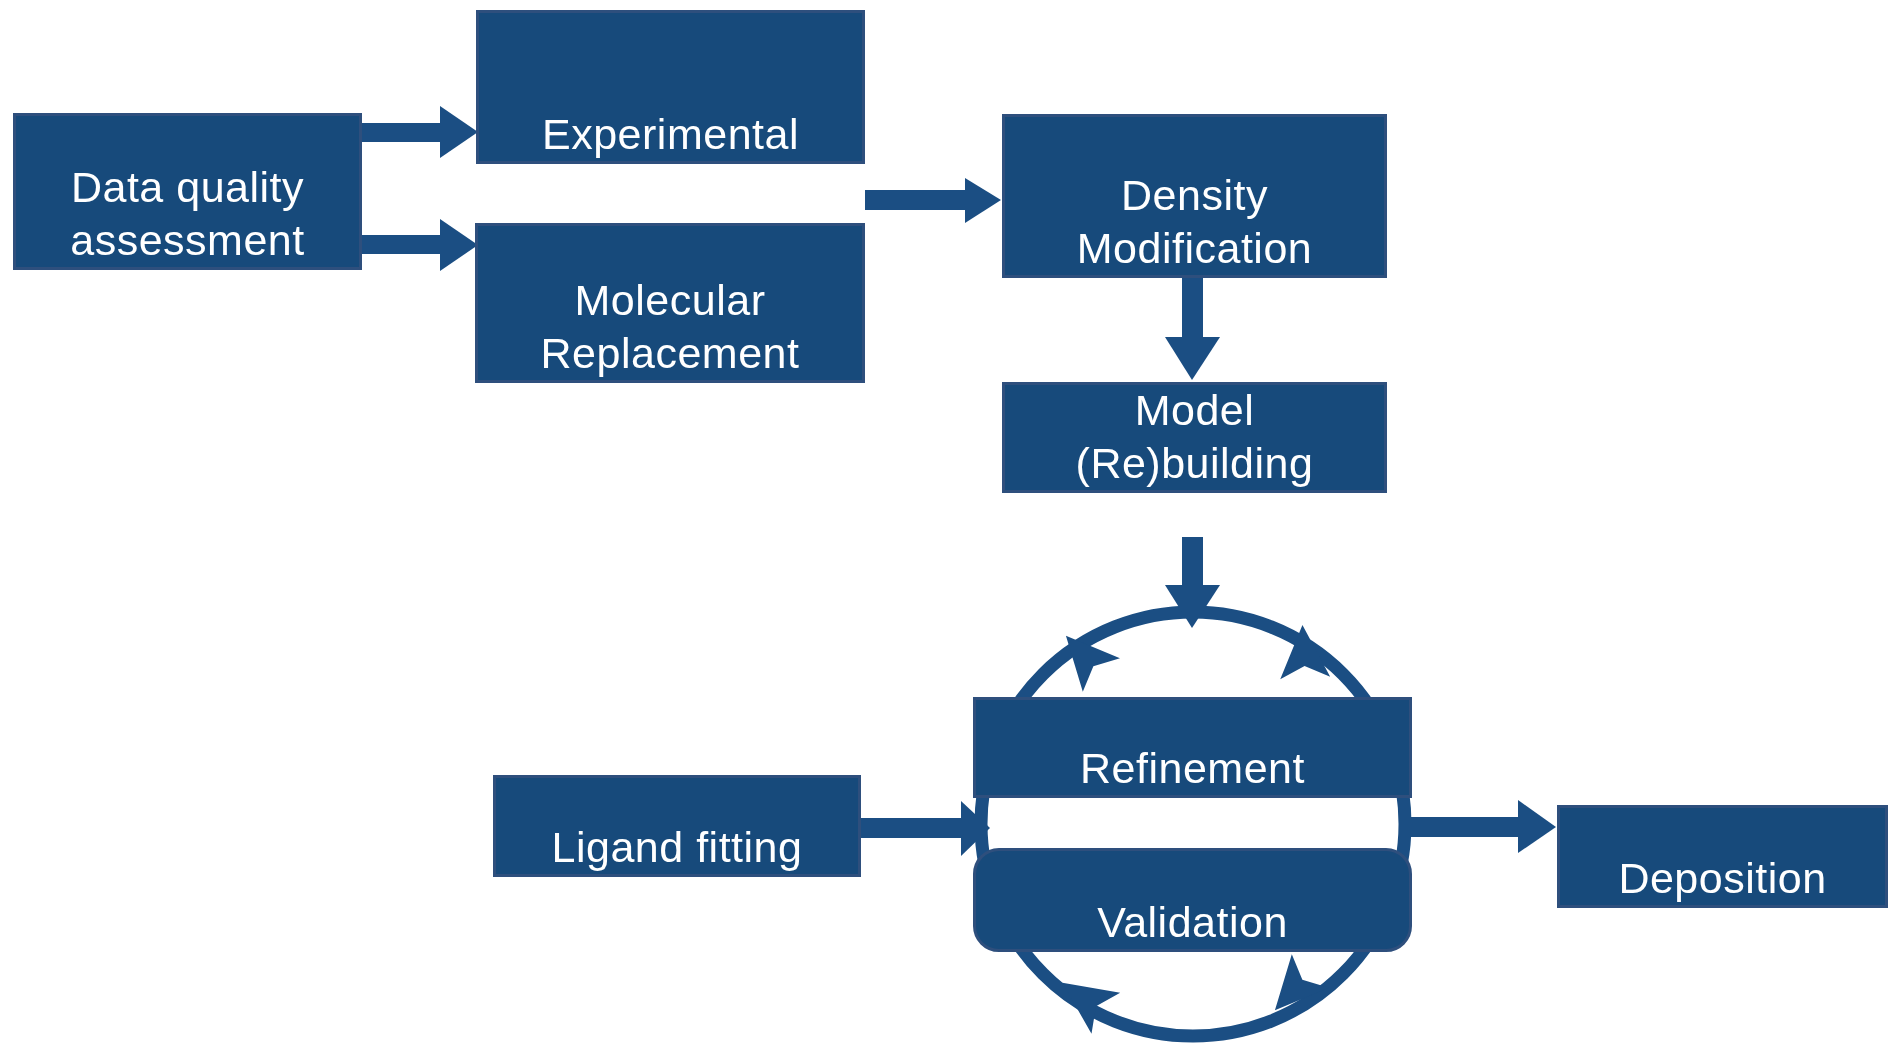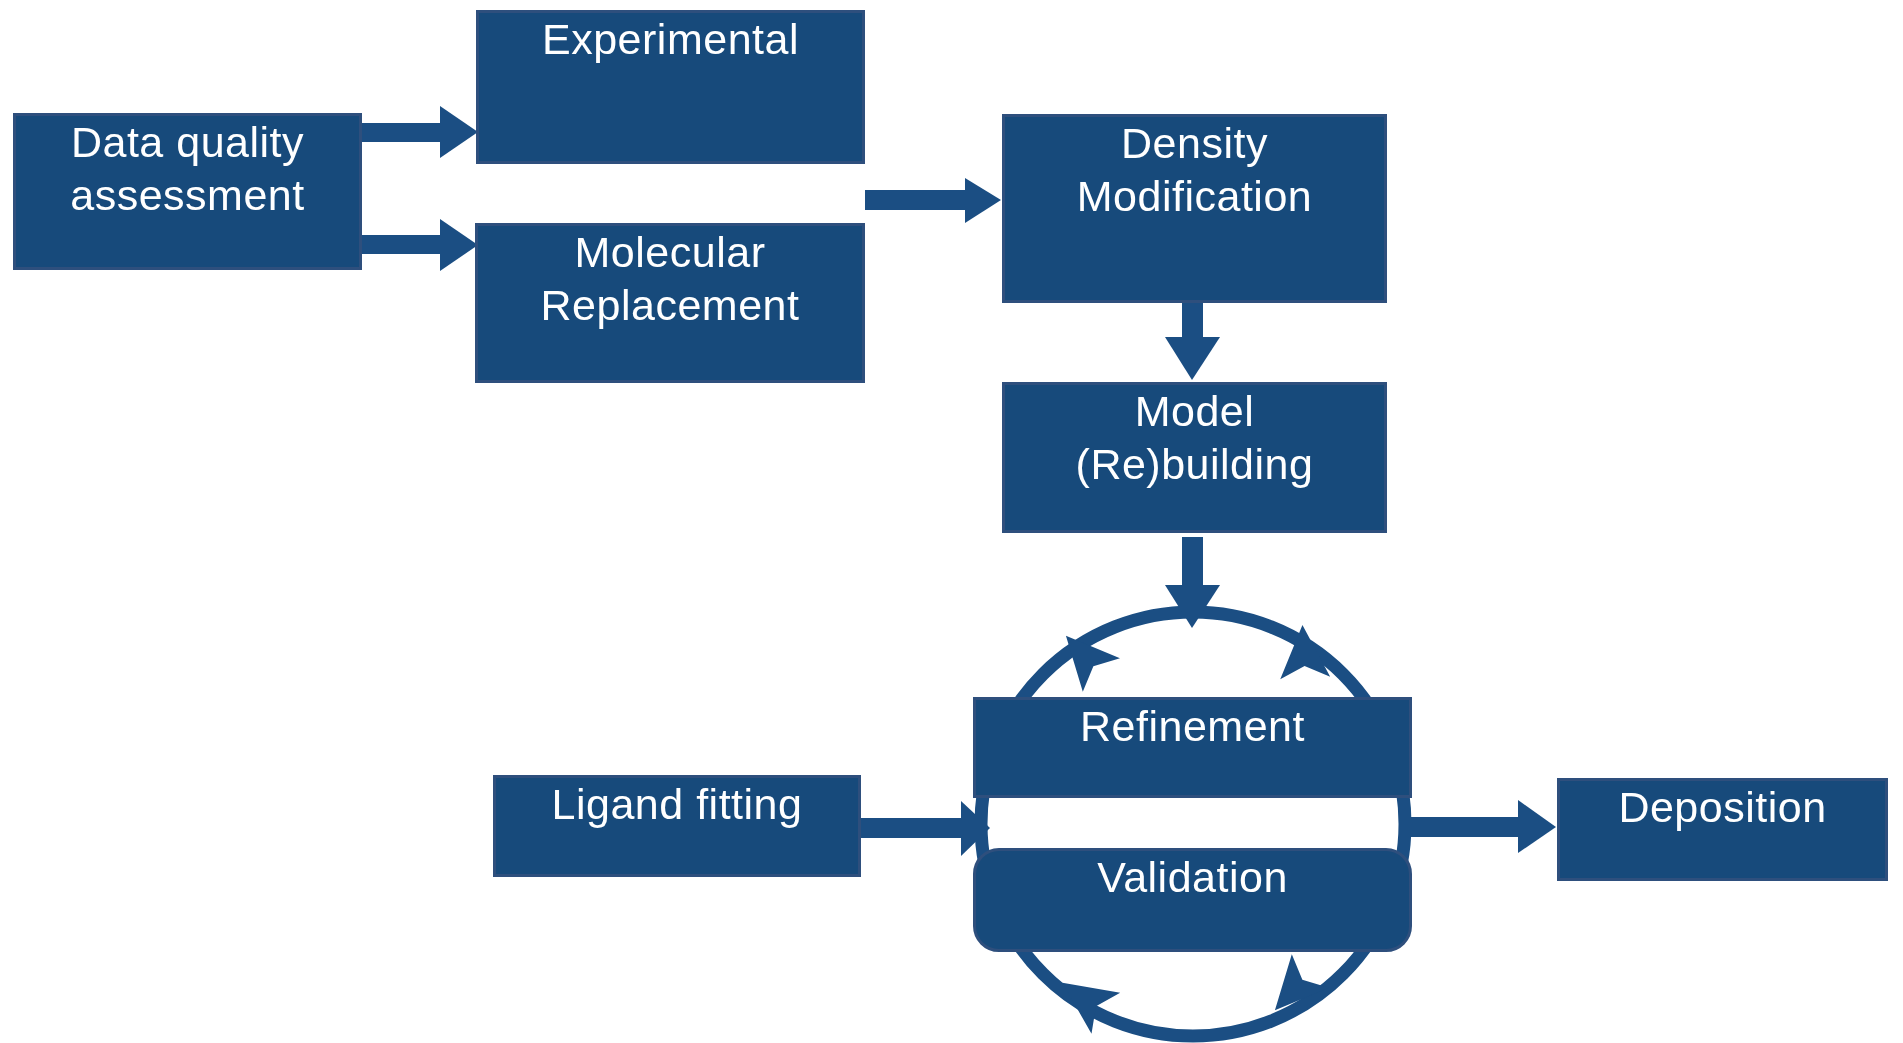--- a/index.html
+++ b/index.html
@@ -29,36 +29,36 @@
   .cycle-ring { fill: none; stroke: var(--arrow); stroke-width: 13px; }
   .node {
     position: absolute;
     z-index: 2;
     background: var(--box-fill);
     border: 3px solid var(--box-border);
     color: var(--text-color);
     display: flex;
     flex-direction: column;
     align-items: center;
-    justify-content: flex-start;
+    justify-content: flex-end;
     text-align: center;
     font-size: 43px;
     line-height: 53px;
     letter-spacing: 0.5px;
   }
   
   #node-data-quality        { left: 13px;   top: 113px; width: 349px; height: 157px; }
   #node-experimental-phasing{ left: 476px;  top: 10px;  width: 389px; height: 154px; }
   #node-molecular-replacement{ left: 475px; top: 223px; width: 390px; height: 160px; }
-  #node-density-modification{ left: 1002px; top: 114px; width: 385px; height: 189px; }
-  #node-model-rebuilding    { left: 1002px; top: 382px; width: 385px; height: 151px; }
+  #node-density-modification{ left: 1002px; top: 114px; width: 385px; height: 164px; }
+  #node-model-rebuilding    { left: 1002px; top: 382px; width: 385px; height: 111px; }
   #node-refinement          { left: 973px;  top: 697px; width: 439px; height: 101px; }
   #node-validation          { left: 973px;  top: 848px; width: 439px; height: 104px; border-radius: 26px; }
   #node-ligand-fitting      { left: 473px;  top: 775px; width: 368px; height: 102px; margin-left: 20px; }
-  #node-deposition          { left: 1557px; top: 778px; width: 331px; height: 103px; }
+  #node-deposition          { left: 1557px; top: 805px; width: 331px; height: 103px; }
 </style>
 </head>
 <body>
 
 <div id="canvas">
 
   <svg id="arrow-layer" viewBox="0 0 1903 1043" xmlns="http://www.w3.org/2000/svg">
 
     <circle class="cycle-ring" cx="1193" cy="824" r="212"></circle>
 

